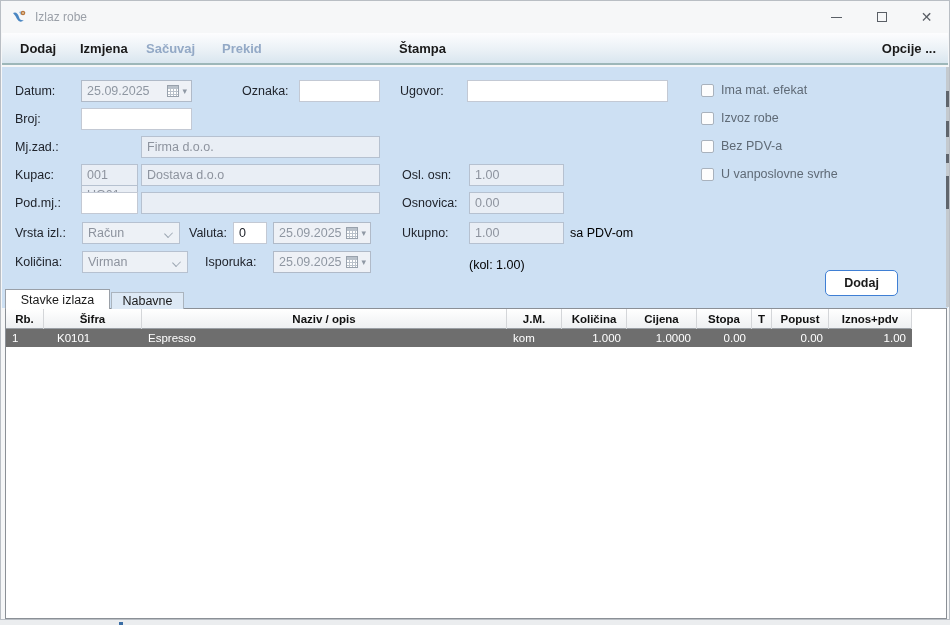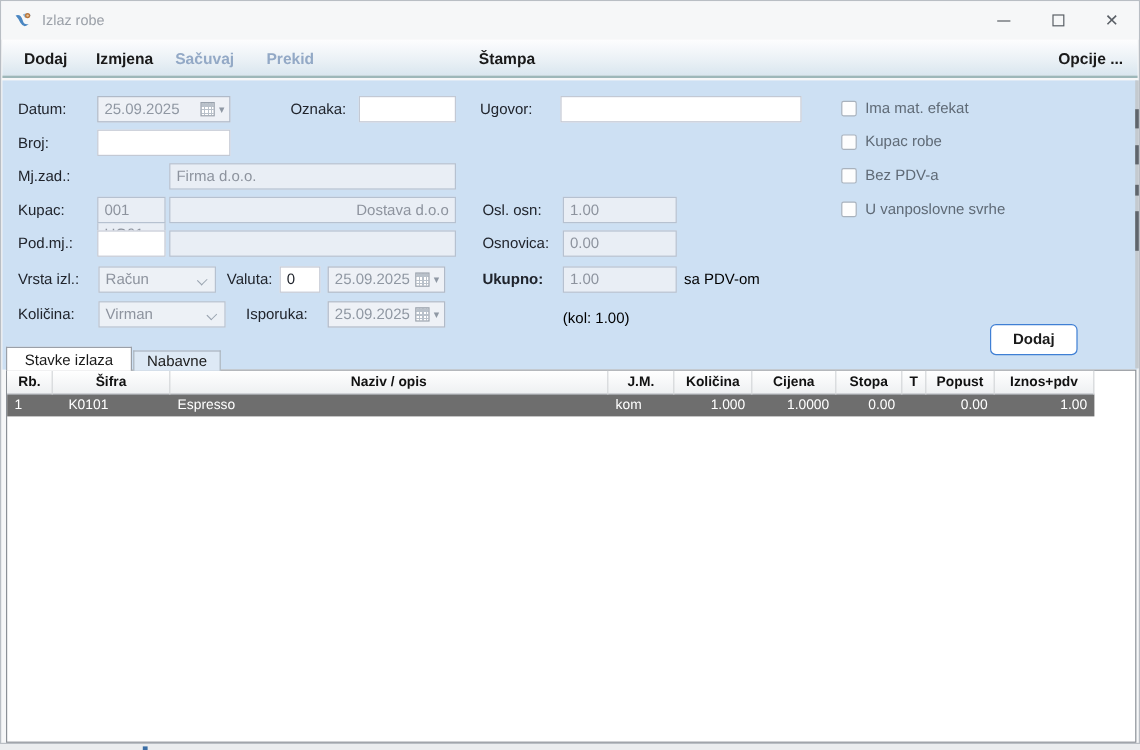--- a/index.html
+++ b/index.html
@@ -19,21 +19,21 @@
 
   
   #toolbar { position:absolute; left:1px; top:32px; width:946px; height:32px;
     background:linear-gradient(#fdfdfe, #e9f0f5 60%, #d9e6ef); border-bottom:2px solid #9db7b9; }
   .tb-item { position:absolute; top:8px; font-size:13px; font-weight:bold; color:#1a1a1a; cursor:default; }
   .tb-item.disabled { color:#93a9c6; }
 
   
   #formpanel { position:absolute; left:1px; top:66px; width:946px; height:241px; background:#cde0f3; }
   .lbl { position:absolute; font-size:12.5px; color:#20242c; white-space:nowrap; }
-  .lbl.bold { font-weight:bold; }
+  .lbl.bold { font-weight:normal; }
   .note { position:absolute; font-size:12.5px; color:#000000; white-space:nowrap; }
   .inp { position:absolute; height:22px; background:#fff; border:1px solid #c3c9d4; font-family:"Liberation Sans",sans-serif;
     font-size:12.5px; color:#20242c; padding:0 5px; outline:none; }
   .inp.gray { background:#e9eef5; border-color:#b6c1d0; color:#8d939e; }
   .dropdown { position:absolute; height:22px; background:#edf1f6; border:1px solid #b6c1d0; color:#8d939e;
     font-size:12.5px; display:flex; align-items:center; padding:10px 5px;text-align:center; }
   .dd-chev { position:absolute; right:7px; top:7px; width:7px; height:7px; border-left:1.5px solid #9aa4b0;
     border-bottom:1.5px solid #9aa4b0; transform:rotate(-45deg) scale(1,.8); }
   .datefield { position:absolute; height:22px; background:#eef1f6; border:1px solid #b0bac8; color:#8f97a2;
     font-size:12.5px; display:flex; align-items:center; padding:0 4px 0 5px; }
@@ -124,21 +124,21 @@
 
     <span class="lbl" style="left:13px; top:45px">Broj:</span>
     <input class="inp" style="left: 79px; top: 41px; width: 111px;" value="">
 
     <span class="lbl" style="left:13px; top:73px">Mj.zad.:</span>
     <input class="inp gray" style="left: 79px; top: 69px; width: 57px; margin-top: 48px;" value="UG01">
     <input class="inp gray" style="left: 139px; top: 69px; width: 239px;" value="Firma d.o.o.">
 
     <span class="lbl" style="left:13px; top:101px">Kupac:</span>
     <input class="inp gray" style="left: 79px; top: 97px; width: 57px;" value="001">
-    <input class="inp gray" style="left: 139px; top: 97px; width: 239px; text-align: right;" value="Dostava d.o.o">
+    <input class="inp gray" style="left: 139px; top: 97px; width: 239px;" value="Dostava d.o.o">
     <span class="lbl" style="left:400px; top:101px">Osl. osn:</span>
     <input class="inp gray" style="left: 467px; top: 97px; width: 95px;" value="1.00">
 
     <span class="lbl" style="left:13px; top:129px">Pod.mj.:</span>
     <input class="inp" style="left: 79px; top: 125px; width: 57px;" value="">
     <input class="inp gray" style="left: 139px; top: 125px; width: 239px;" value="">
     <span class="lbl" style="left:400px; top:129px">Osnovica:</span>
     <input class="inp gray" style="left: 467px; top: 125px; width: 95px;" value="0.00">
 
     <span class="lbl" style="left:13px; top:159px">Vrsta izl.:</span>
@@ -169,21 +169,21 @@
       <span class="dd-arrow">▾</span>
     </div>
     <span class="note" style="left:467px; top:191px">(kol: 1.00)</span>
 
     <div class="cbrow" style="left:684px; top:16px">
       <span class="cbbox"></span>
       <span class="cblabel">Ima mat. efekat</span>
     </div>
     <div class="cbrow" style="left:684px; top:44px">
       <span class="cbbox"></span>
-      <span class="cblabel">Kupac robe</span>
+      <span class="cblabel">Izvoz robe</span>
     </div>
     <div class="cbrow" style="left:684px; top:72px">
       <span class="cbbox"></span>
       <span class="cblabel">Bez PDV-a</span>
     </div>
     <div class="cbrow" style="left:684px; top:100px">
       <span class="cbbox"></span>
       <span class="cblabel">U vanposlovne svrhe</span>
     </div>
   </div>

